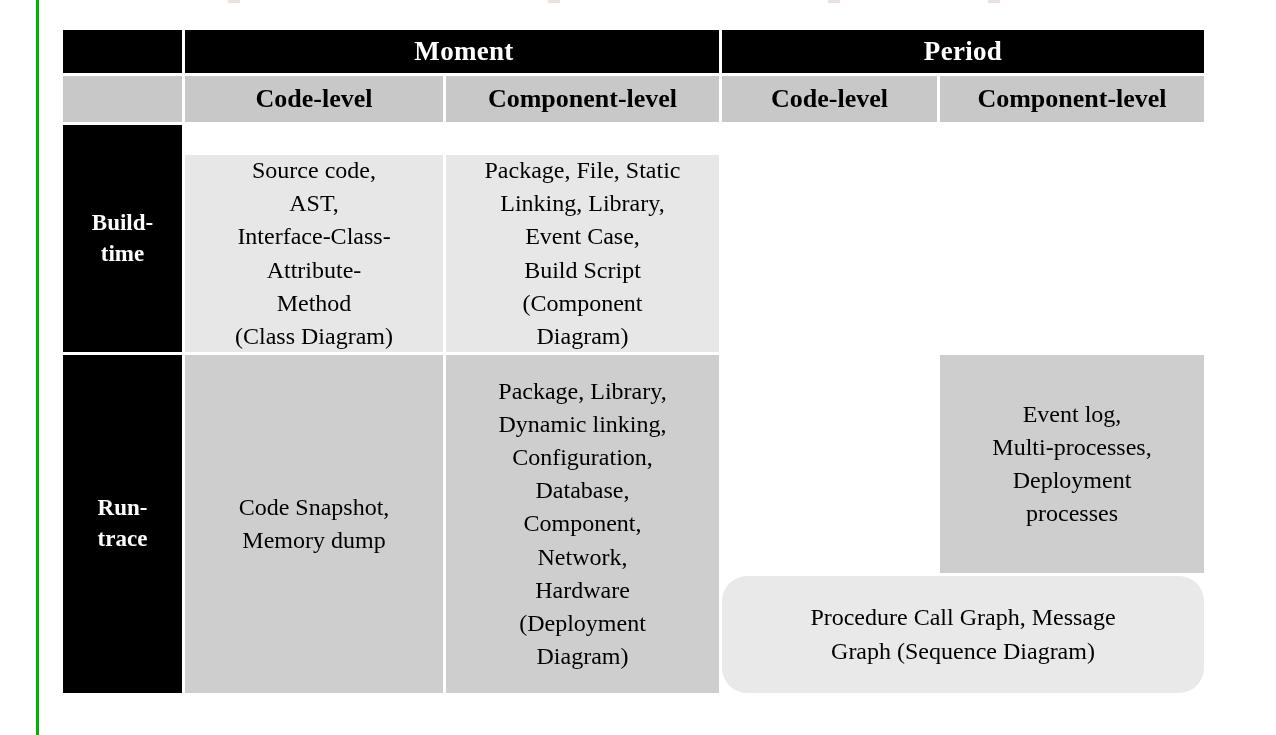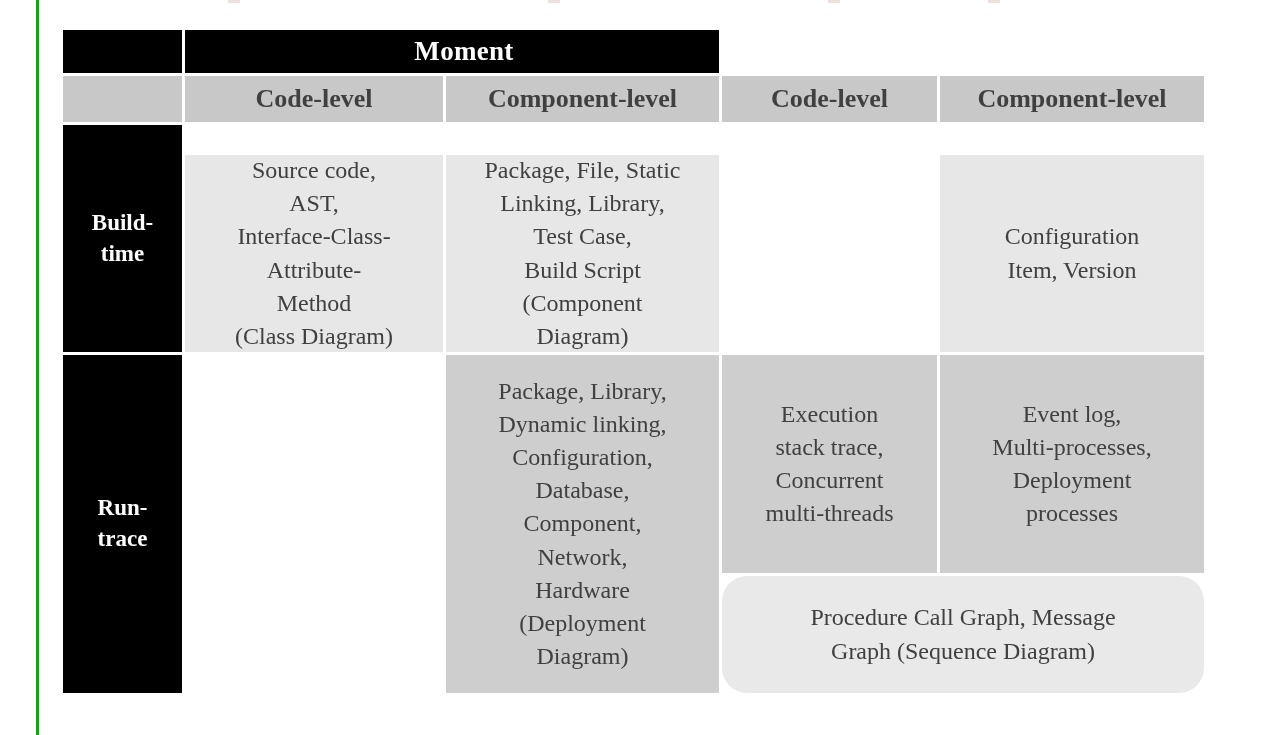--- a/index.html
+++ b/index.html
@@ -32,21 +32,21 @@
     grid-template-rows: 43px 46px 227px 338px;
     gap: 3px;
   }
 
   .cell {
     display: flex;
     align-items: center;
     justify-content: center;
     text-align: center;
     white-space: pre-line;
-    color: #404040;
+    color: #000000;
   }
   .c-black  { background: #000000; color: #ffffff; }
   .c-gray   { background: #c8c8c8; }
   .c-light  { background: #e7e7e7; margin-top: 30px; }
   .c-dark   { background: #cecece; }
 
   .group-head { font-weight: 700; font-size: 27px; letter-spacing: 0.3px; }
   .sub-head   { font-weight: 700; font-size: 26px; }
   .row-head   { font-weight: 700; font-size: 23px; line-height: 1.34; }
   .body-text  { font-size: 24px; line-height: 1.38; }
@@ -72,61 +72,58 @@
 
   <div class="crop-remnant" style="left:228px"></div>
   <div class="crop-remnant" style="left:548px"></div>
   <div class="crop-remnant" style="left:828px"></div>
   <div class="crop-remnant" style="left:988px"></div>
 
   <div class="matrix">
 
     <div class="cell c-black" style="grid-column:1; grid-row:1"></div>
     <div class="cell c-black group-head span-moment">Moment</div>
+    <div class="cell c-black group-head span-period">Period</div>
 
     <div class="cell c-gray" style="grid-column:1; grid-row:2"></div>
     <div class="cell c-gray sub-head" style="grid-column:2; grid-row:2">Code-level</div>
     <div class="cell c-gray sub-head" style="grid-column:3; grid-row:2">Component-level</div>
     <div class="cell c-gray sub-head" style="grid-column:4; grid-row:2">Code-level</div>
     <div class="cell c-gray sub-head" style="grid-column:5; grid-row:2">Component-level</div>
 
     <div class="cell c-black row-head" style="grid-column:1; grid-row:3">Build-
 time</div>
     <div class="cell c-light body-text" style="grid-column:2; grid-row:3">Source code,
 AST,
 Interface-Class-
 Attribute-
 Method
 (Class Diagram)</div>
     <div class="cell c-light body-text" style="grid-column:3; grid-row:3">Package, File, Static
 Linking, Library,
-Test Case,
+Event Case,
 Build Script
 (Component
 Diagram)</div>
-    <div class="cell c-light body-text" style="grid-column:5; grid-row:3">Configuration
-Item, Version</div>
 
     <div class="cell c-black row-head" style="grid-column:1; grid-row:4">Run-
 trace</div>
+    <div class="cell c-dark body-text" style="grid-column:2; grid-row:4">Code Snapshot,
+Memory dump</div>
     <div class="cell c-dark body-text" style="grid-column:3; grid-row:4">Package, Library,
 Dynamic  linking,
 Configuration,
 Database,
 Component,
 Network,
 Hardware
 (Deployment
 Diagram)</div>
 
     <div class="runtime-period">
-      <div class="cell c-dark body-text" style="grid-column:1; grid-row:1">Execution
-stack trace,
-Concurrent
-multi-threads</div>
       <div class="cell c-dark body-text" style="grid-column:2; grid-row:1">Event log,
 Multi-processes,
 Deployment
 processes</div>
       <div class="cell merged-cell body-text">Procedure Call Graph, Message
 Graph (Sequence Diagram)</div>
     </div>
 
   </div>
 </div>

